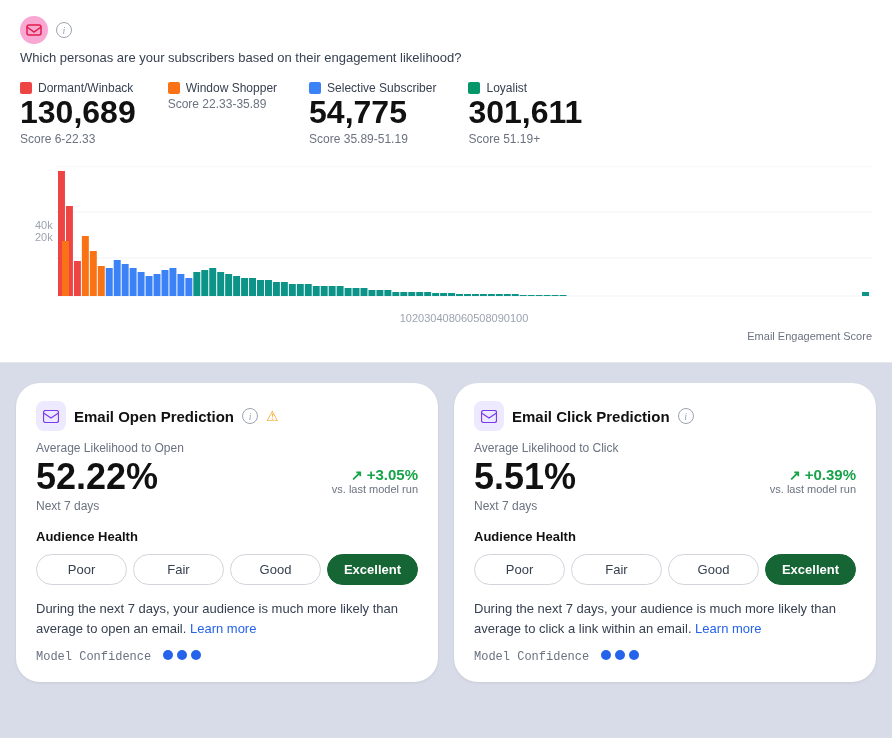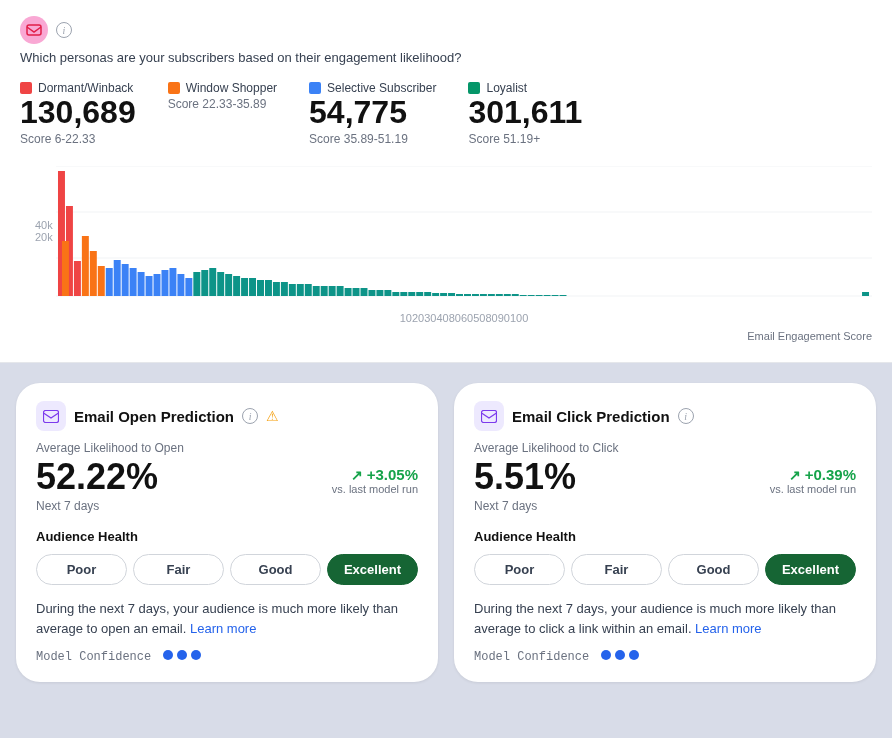--- a/index.html
+++ b/index.html
@@ -155,21 +155,21 @@
     }
 
     .health-btn {
       flex: 1;
       padding: 7px 0;
       border-radius: 20px;
       border: 1.5px solid #d1d5db;
       background: #fff;
       font-size: 13px;
       color: #374151;
-      font-weight: 700;
+      font-weight: 400;
       cursor: pointer;
       text-align: center;
     }
 
     .health-btn.active {
       background: #166534;
       color: #fff;
       border-color: #166534;
       font-weight: 600;
     }

